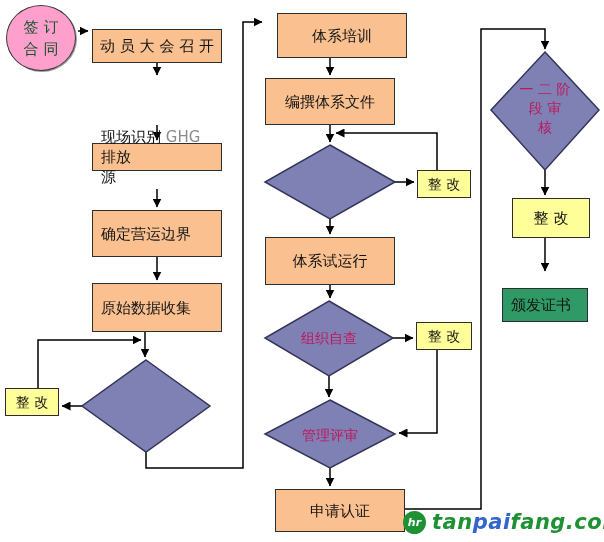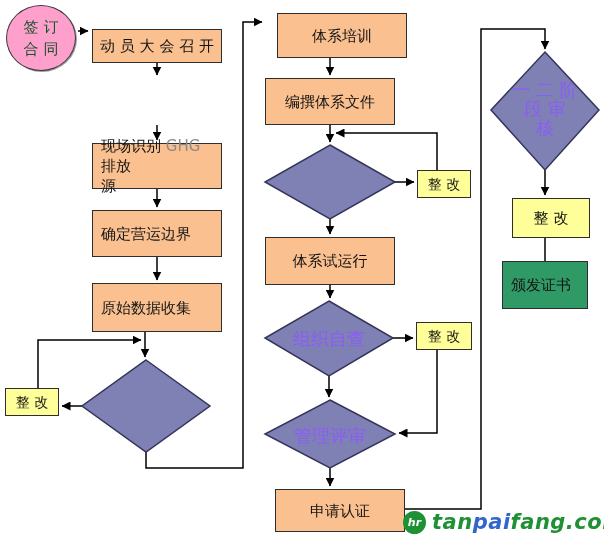--- a/index.html
+++ b/index.html
@@ -20,21 +20,21 @@
   .start{
     background:var(--start-fill,#FF9FCC);border-radius:50%;border:1.5px solid #3a3a3a;
     justify-content:center;text-align:center;color:#14532d;line-height:22px;
     box-shadow:1px 1px 0 #9c9c9c;
   }
   .center{justify-content:center;text-align:center;}
   .leftpad{padding-left:8px;padding-right:5px;}
   .pre{white-space:pre-line;}
   .grey{color:#8b8b8b;}
   .dlabel{
-    position:absolute;color:#8b5cf6;font-size:18px;line-height:19px;
+    position:absolute;color:#be185d;font-size:14px;line-height:19px;
     text-align:center;white-space:pre-line;
   }
   .logo{position:absolute;left:403px;top:510px;display:flex;align-items:center;gap:6px;}
   .logo-icon{
     width:23px;height:23px;border-radius:50%;background:var(--logo-green,#1E9134);
     color:#fff;font-size:11px;font-weight:bold;font-style:italic;
     display:flex;align-items:center;justify-content:center;
   }
   .logo-text{font-size:21px;font-weight:bold;font-style:italic;letter-spacing:0.5px;}
   .lg{color:var(--logo-green,#2E9933);}
@@ -81,21 +81,21 @@
     <polygon class="decision" points="330,400 395,434 330,468 265,434"></polygon>
     <polygon class="decision" points="545,52 599,110 545,170 491,110"></polygon>
   </svg>
 
   <div class="node start pre" style="left:6px;top:5px;width:70px;height:66px;">签 订
 合 同</div>
 
   <div class="node process center" style="left:92px;top:13px;width:130px;height:34px;margin-top:16px;">动 员 大 会 召 开</div>
 
 
-  <div class="node process leftpad" style="left:92px;top:143px;width:130px;height:46px;">
+  <div class="node process leftpad" style="left:92px;top:143px;width:130px;height:28px;">
     <div><span>现场识别 </span><span class="grey">GHG</span><span> 排放</span><br><span>源</span></div>
   </div>
 
   <div class="node process leftpad" style="left:92px;top:283px;width:130px;height:49px;">原始数据收集</div>
 
   <div class="node process leftpad" style="left:92px;top:210px;width:130px;height:47px;">确定营运边界</div>
 
   <div class="node amend" style="left:5px;top:388px;width:54px;height:28px;">整 改</div>
 
   <div class="node process center" style="left:265px;top:13px;width:130px;height:45px;margin-left:12px;">体系培训</div>
@@ -105,21 +105,21 @@
   <div class="node amend" style="left:417px;top:170px;width:54px;height:28px;">整 改</div>
 
   <div class="node process center" style="left:265px;top:237px;width:130px;height:48px;">体系试运行</div>
 
   <div class="node amend" style="left:416px;top:322px;width:56px;height:28px;">整 改</div>
 
   <div class="node process center" style="left:275px;top:489px;width:130px;height:43px;">申请认证</div>
 
   <div class="node amend" style="left:512px;top:198px;width:78px;height:40px;font-size:15px;">整 改</div>
 
-  <div class="node cert leftpad" style="left:502px;top:261px;width:86px;height:48px;">颁发证书</div>
+  <div class="node cert leftpad" style="left:502px;top:288px;width:86px;height:34px;">颁发证书</div>
 
   <div class="dlabel" style="left:269px;top:329px;width:120px;">组织自查</div>
   <div class="dlabel" style="left:270px;top:426px;width:120px;">管理评审</div>
   <div class="dlabel" style="left:497px;top:80px;width:96px;">一 二 阶
 段 审
 核</div>
 
   <div class="logo">
     <div class="logo-icon">hr</div>
     <div class="logo-text"><span class="lg">tan</span><span class="lb">pai</span><span class="lg">fang.com</span></div>

